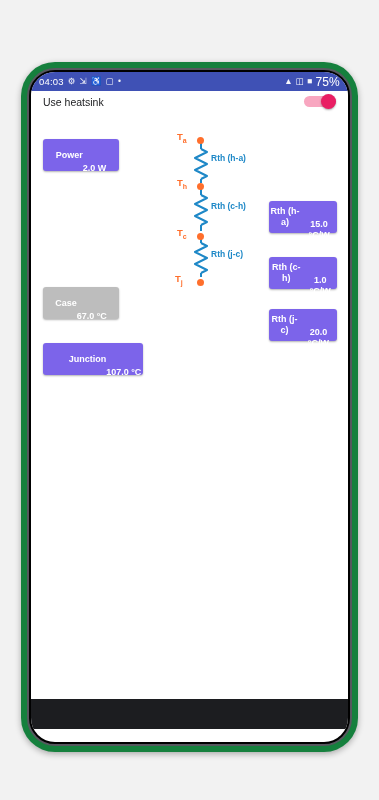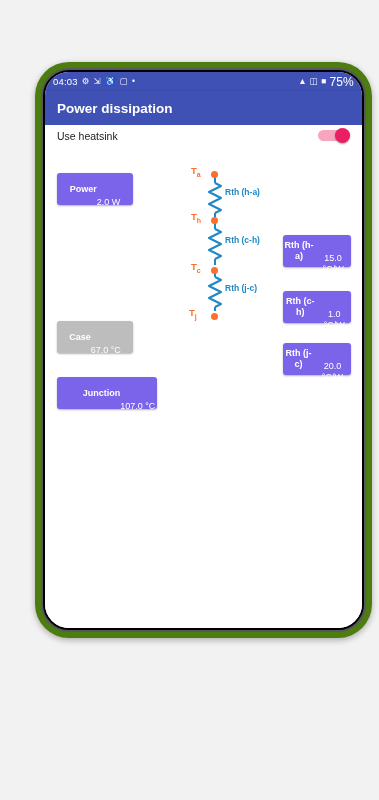--- a/index.html
+++ b/index.html
@@ -8,26 +8,26 @@
     background: #f2f2f2;
     width: 379px;
     height: 800px;
     overflow: hidden;
     font-family: "Liberation Sans", sans-serif;
   }
 
   
   #phone-frame {
     position: absolute;
-    left: 35px;
+    left: 21px;
     top: 62px;
     width: 337px;
-    height: 576px;
+    height: 690px;
     border-radius: 34px;
-    background: #4d7c0f;
+    background: #15803d;
     box-shadow: 0 2px 6px rgba(0,0,0,0.30);
     box-sizing: border-box;
     padding: 6px;
   }
   #phone-inner {
     position: relative;
     width: 100%;
     height: 100%;
     border-radius: 28px;
     background: #000;
@@ -125,21 +125,21 @@
     display: flex;
     flex-direction: row;
     align-items: center;
     justify-content: center;
     font-size: 9px;
     line-height: 11px;
     box-shadow: 0 1px 2px rgba(0,0,0,0.30);
     text-align: center;
   }
   .chip .chip-title { font-weight: bold; }
-  .chip .chip-value { font-weight: normal; margin-top: 26px; }
+  .chip .chip-value { font-weight: bold; margin-top: 26px; }
   .chip.purple { background: #7c64ea; }
   .chip.grey { background: #bdbdbd; }
   .chip.right { width: 68px; }
 
   
   #diagram {
     position: absolute;
     left: 130px;
     top: 28px;
     width: 110px;
@@ -193,23 +193,20 @@
           <span class="sb-glyph">•</span>
         </div>
         <div id="status-right">
           <span class="sb-glyph">▲</span>
           <span class="sb-glyph">◫</span>
           <span class="sb-glyph">■</span>
           <span id="battery-pct">75%</span>
         </div>
       </div>
 
-      <div id="app-bar">
-        <span>Power dissipation</span>
-      </div>
 
       <div id="content">
 
         <div id="heatsink-row">
           <span id="heatsink-label">Use heatsink</span>
           <span class="switch">
             <span class="switch-track"></span>
             <span class="switch-thumb"></span>
           </span>
         </div>

